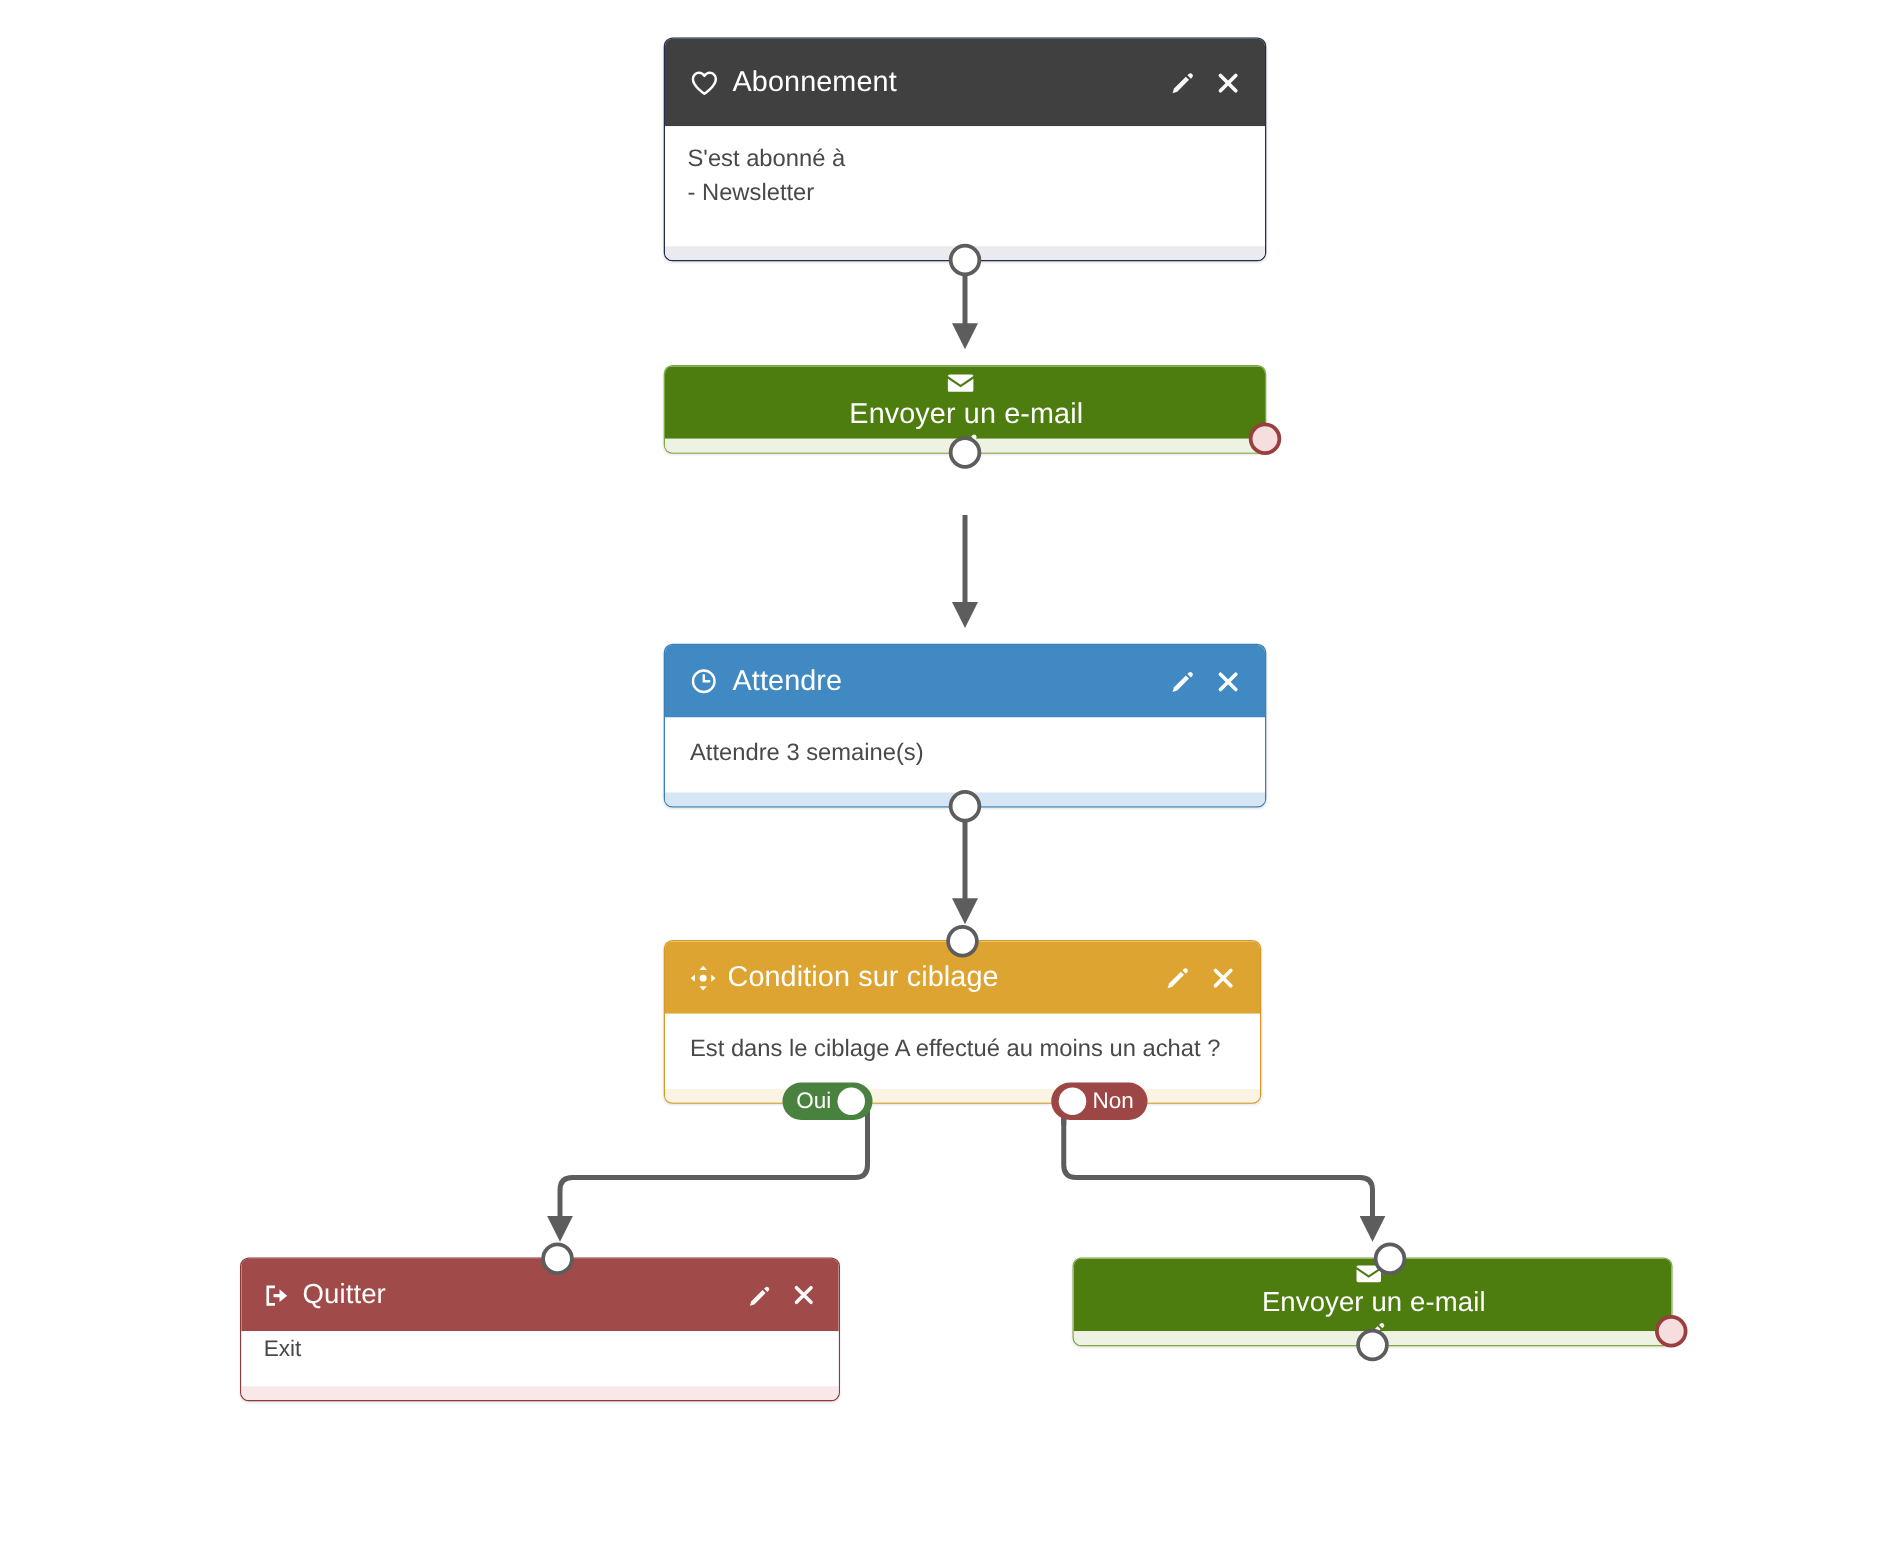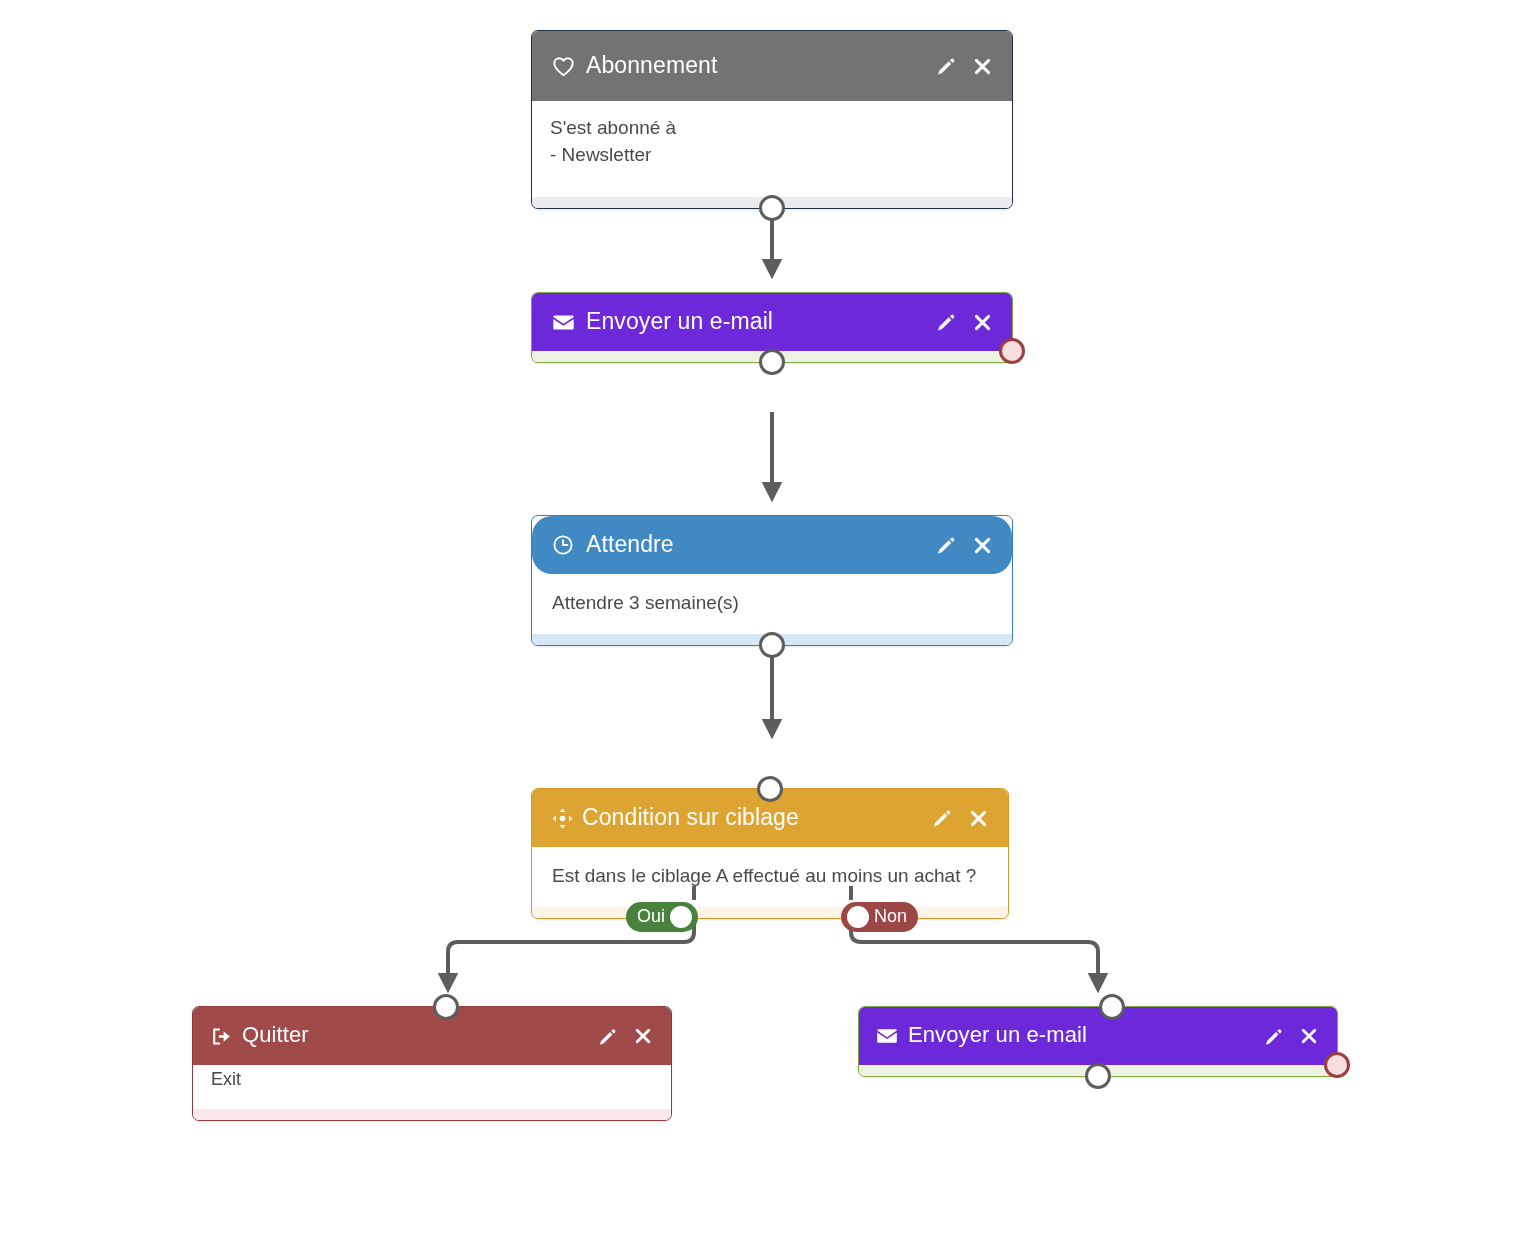--- a/index.html
+++ b/index.html
@@ -80,32 +80,32 @@
     font-size: 19px;
     line-height: 1.42;
   }
   .node-body b { font-weight: bold; color: #3d3d3d; }
   .node-footer {
     height: 11px;
   }
 
   
   .n-trigger        { border-color: #1f2f4d; }
-  .n-trigger .node-header { background: #737373; text-align: right; }
+  .n-trigger .node-header { background: #404040; text-align: right; }
   .n-trigger .node-footer { background: #e9ebef; }
 
   .n-email          { border-color: #7fa844; }
-  .n-email .node-header { background: #6d28d9; }
+  .n-email .node-header { background: #4d7c0f; flex-direction: column; }
   .n-email .node-footer { background: #eef2e3; }
 
   .n-wait           { border-color: #3b7fb5; }
-  .n-wait .node-header { background: #4089c2; border-radius: 20px; }
+  .n-wait .node-header { background: #4089c2; }
   .n-wait .node-footer { background: #d6e6f4; }
 
-  .n-cond           { border-color: #d49a2a; margin-top: 36px; }
+  .n-cond           { border-color: #d49a2a; }
   .n-cond .node-header { background: #dda431; }
   .n-cond .node-footer { background: #fbf3e3; }
 
   .n-exit           { border-color: #8f3b3b; }
   .n-exit .node-header { background: #a04a4a; }
   .n-exit .node-footer { background: #fae7ea; }
 
   
   .port {
     position: absolute;

